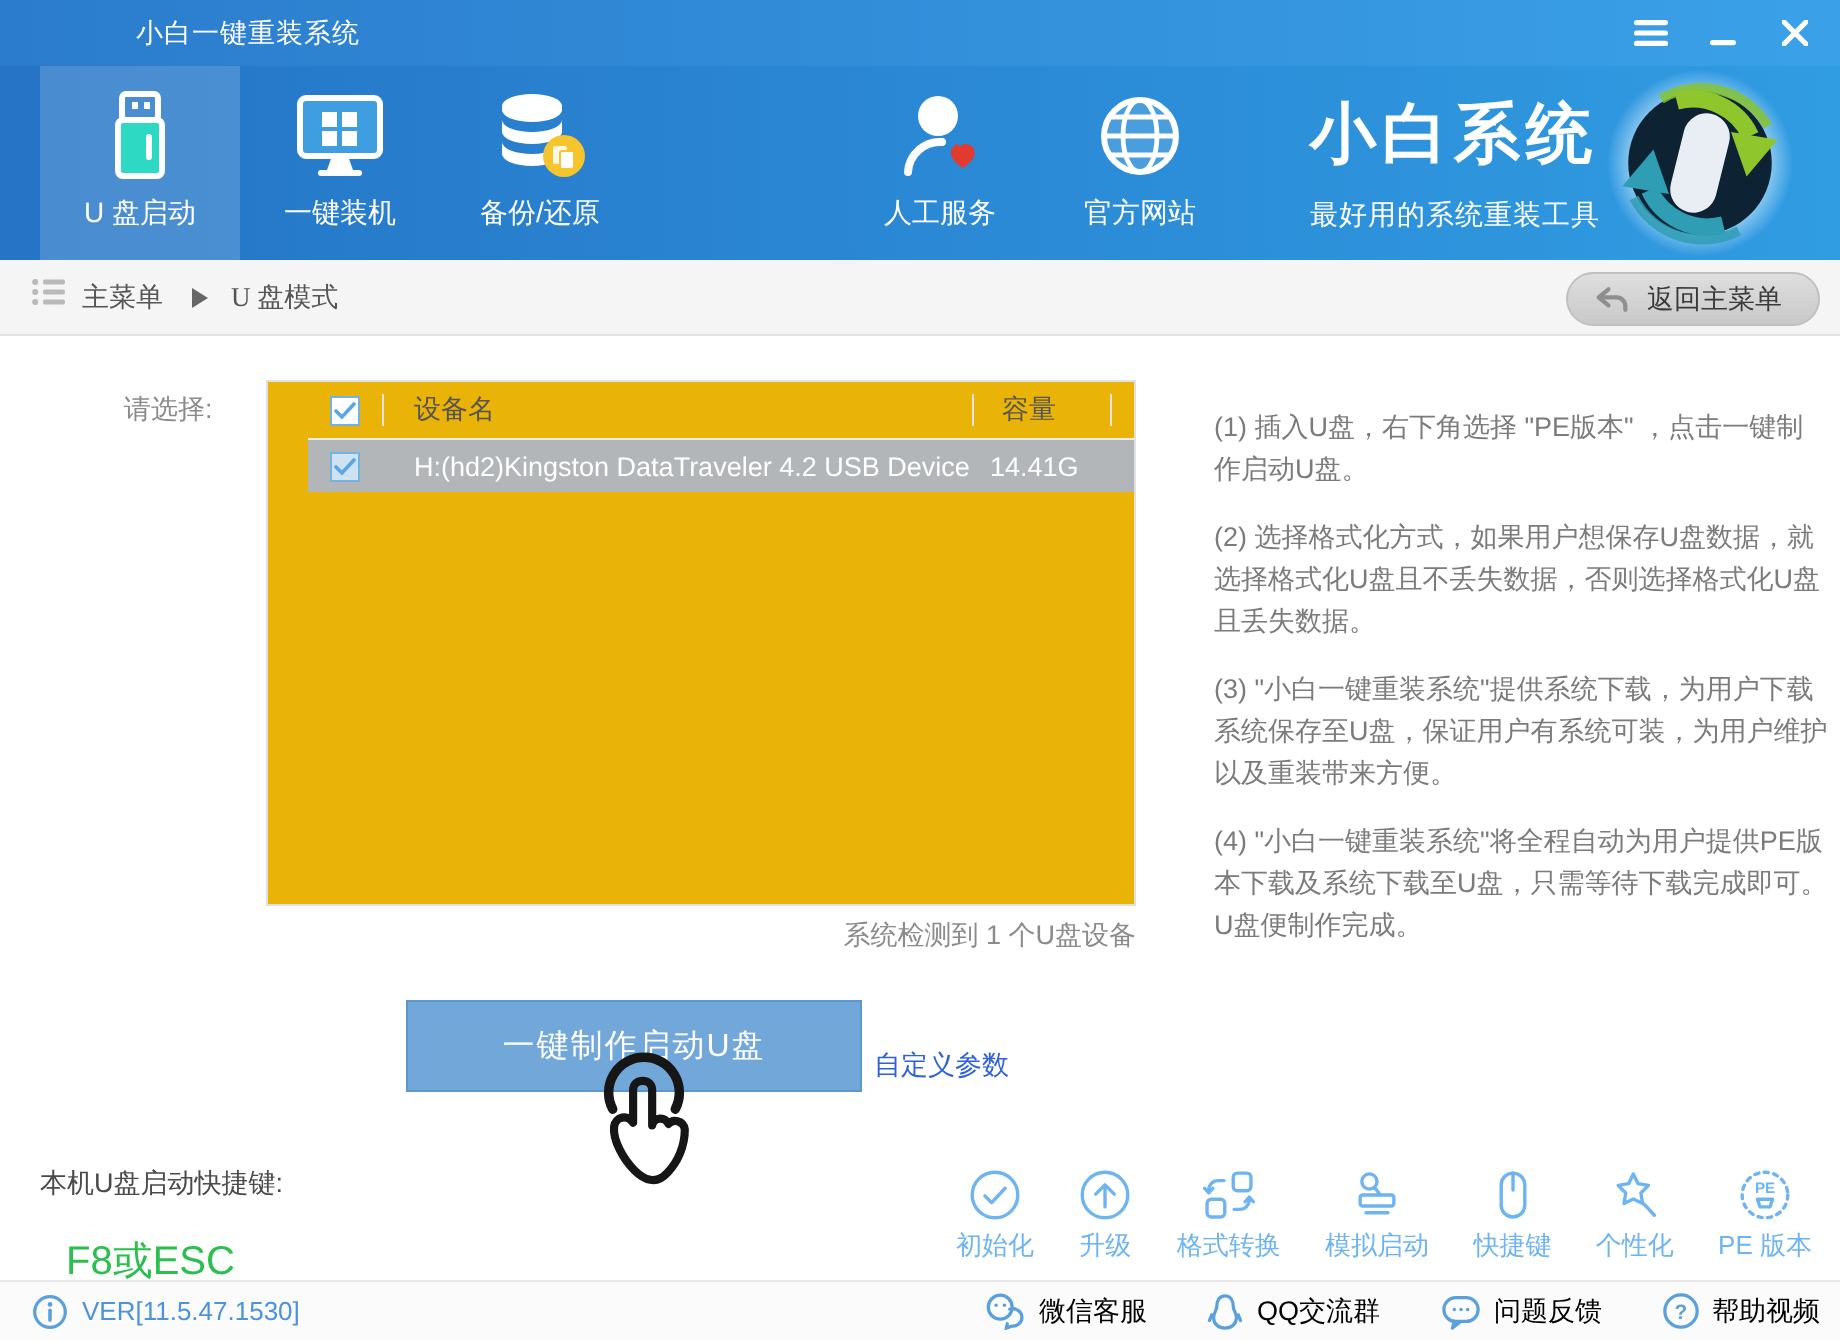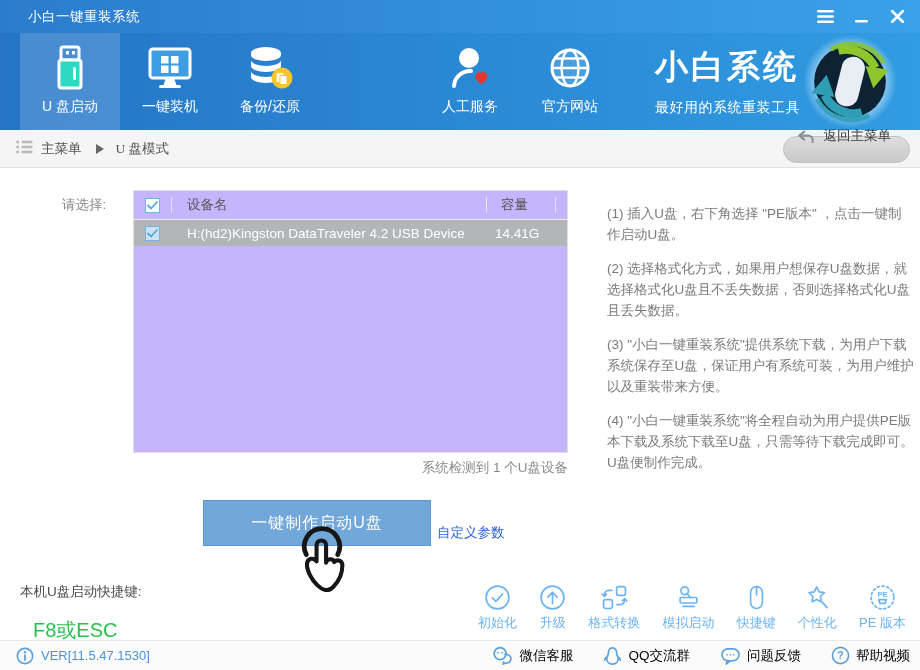--- a/index.html
+++ b/index.html
@@ -1,21 +1,21 @@
 <!DOCTYPE html>
 <html><head>
 <meta charset="utf-8">
 <style>
   * { margin:0; padding:0; box-sizing:border-box; }
   body { font-family:"Liberation Sans", sans-serif; background:#888; }
   .app { position:relative; width:920px; height:670px; background:#fff; overflow:hidden; }
 
   
   .titlebar { position:absolute; left:0; top:0; width:920px; height:33px;
-    background:linear-gradient(90deg,#2b7ccc,#3aa1e8); display:flex; align-items:center; }
+    background:linear-gradient(90deg,#2b7ccc,#3aa1e8); display:flex; align-items:center;padding-left:40px; }
   .titlebar .title { color:#fff; font-size:13.5px; margin-left:28px; letter-spacing:.5px; }
   .win-controls { margin-left:auto; display:flex; align-items:center; gap:14px; margin-right:12px; }
   .win-btn { width:22px; height:22px; display:flex; align-items:center; justify-content:center; cursor:pointer; }
 
   
   .nav { position:absolute; left:0; top:33px; width:920px; height:97px;
     background:linear-gradient(90deg,#2574c6,#309ce2); }
   .nav-item { position:absolute; top:0; width:100px; height:97px; text-align:center; cursor:pointer; }
   .nav-item.active { background:rgba(255,255,255,.17); }
   .nav-icon { display:block; margin:11px auto 0; width:48px; height:48px; }
@@ -25,29 +25,29 @@
   .brand-slogan { font-size:14px; margin-top:9px; letter-spacing:.5px; white-space:nowrap; }
   .brand-logo { position:absolute; left:800px; top:0px; width:100px; height:97px; }
 
   
   .breadcrumb { position:absolute; left:0; top:130px; width:920px; height:38px; background:#f5f5f6;
     border-bottom:1px solid #e2e2e2; display:flex; align-items:center;font-family:Liberation Serif, serif; }
   .bc-listicon { margin-left:16px; }
   .bc-root { margin-left:8px; color:#555; font-size:13.5px; }
   .bc-sep { margin:0 12px 0 14px; display:flex; }
   .bc-cur { color:#555; font-size:13.5px; }
-  .back-btn { position:absolute; right:10px; top:6px; height:27px; padding:0 18px 17px 12px;
+  .back-btn { position:absolute; right:10px; top:6px; height:27px; padding:0 18px 0 12px;
     background:linear-gradient(#dedede,#c9c9c9); border:1px solid #c0c0c0; border-radius:14px;
-    display:flex; align-items:flex-end; gap:8px; cursor:pointer; }
+    display:flex; align-items:center; gap:8px; cursor:pointer; }
   .back-btn span { color:#3a3a3a; font-size:13.5px; }
 
   
   .select-label { position:absolute; left:62px; top:196px; color:#8a8a8a; font-size:13.5px; }
   .dev-table { position:absolute; left:133px; top:190px; width:435px; height:263px;
-    border:1px solid #e0e0e0; background:#c4b5fd; }
+    border:1px solid #e0e0e0; background:#eab308;padding-left:20px; }
   .t-head { display:flex; align-items:center; height:29px; border-bottom:1px solid #ededed; }
   .t-row { display:flex; align-items:center; height:26px; background:#b3b6b9; color:#fff; }
   .cell-cb { width:37px; display:flex; justify-content:center; }
   .cell-dev { flex:1; padding-left:15px; font-size:13.5px; }
   .t-head .cell-dev { color:#555; }
   .cell-cap { width:68px; font-size:13.5px; }
   .t-head .cell-cap { color:#555;font-family:Liberation Serif, serif; }
   .vdiv { width:1px; height:16px; background:#e3e3e3; }
   .t-row .vdiv { background:transparent; }
   .checkbox { width:15px; height:15px; border:1px solid #74b2e2; background:#fff; display:flex;

